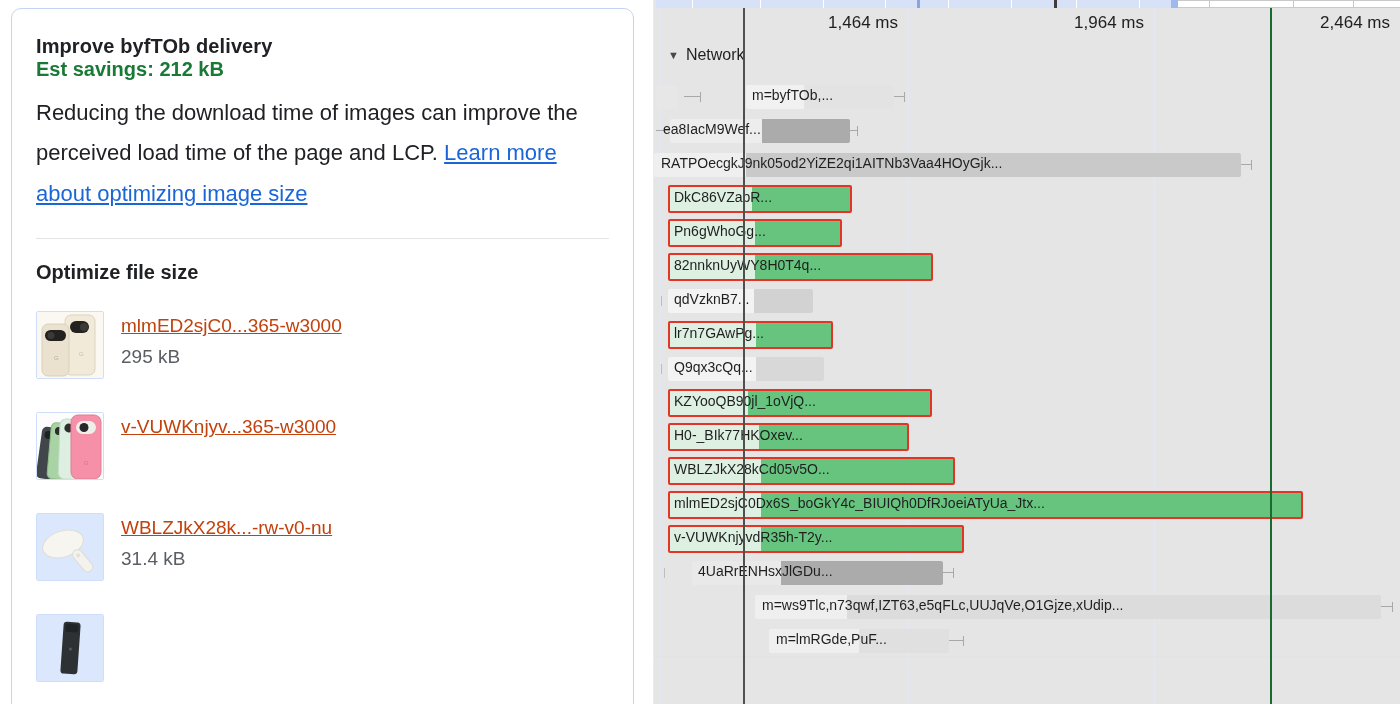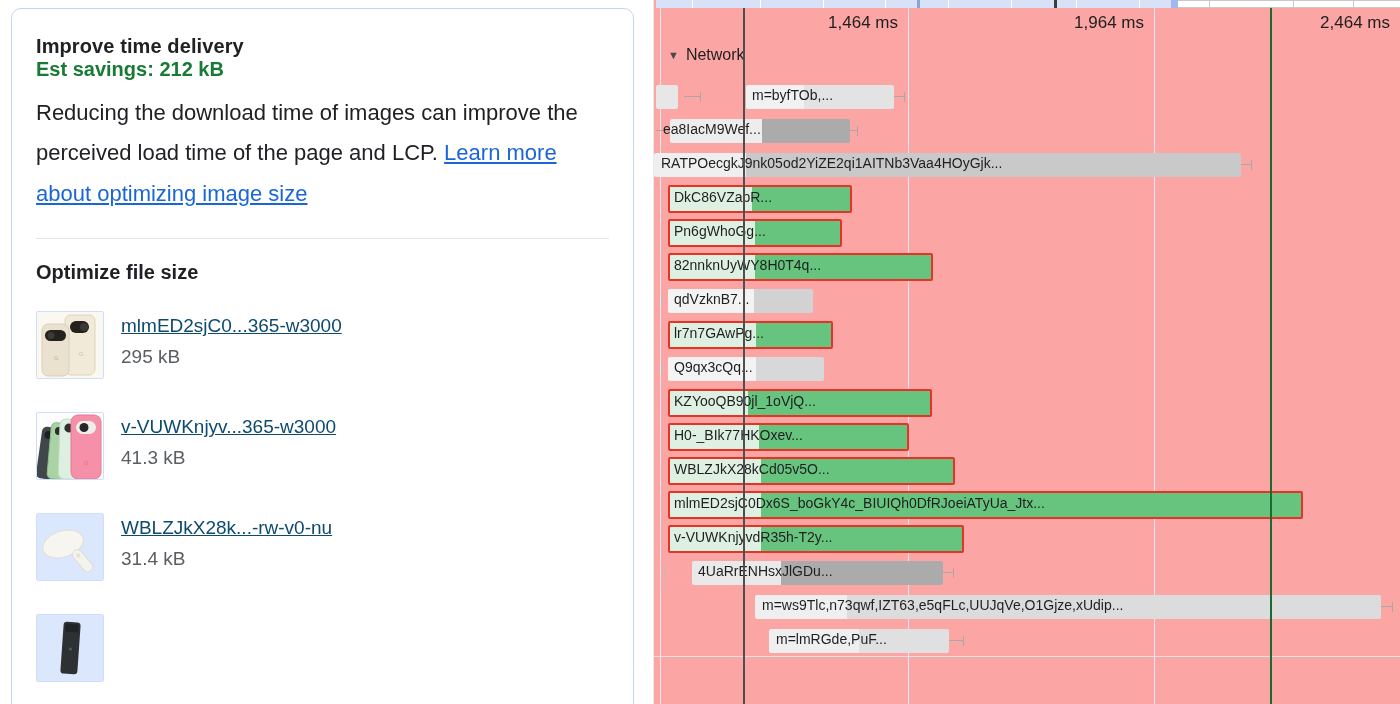--- a/index.html
+++ b/index.html
@@ -16,26 +16,26 @@
   .card-desc { font-size:22px; color:#202124; line-height:1.84; margin-top:12px; width:556px; }
   .card-desc a { color:#1a66d8; text-decoration:underline; cursor:pointer; }
   .card-divider { height:1px; background:#e4e4e4; margin-top:24px; }
   .section-title { font-size:20px; font-weight:700; color:#202124; margin-top:22px; }
   .file-list { margin-top:27px; }
   .file-item { display:flex; align-items:flex-start; margin-bottom:33px; height:68px; }
   .thumb { width:68px; height:68px; border:1px solid #cfdefa; border-radius:2px;
            overflow:hidden; flex:0 0 68px; }
   .thumb svg { display:block; }
   .file-meta { margin-left:17px; padding-top:4px; }
-  .file-link { font-size:19px; color:#0c4a6e; text-decoration:underline; cursor:pointer; }
+  .file-link { font-size:19px; color:#c2410c; text-decoration:underline; cursor:pointer; }
   .file-size { font-size:19px; color:#5a5e63; margin-top:9px; }
 
   
   .panel { position:absolute; left:653px; top:0; width:747px; height:704px;
-           border-left:1px solid #ececec; background:#fca5a5; }
+           border-left:1px solid #ececec; background:#e5e5e5; }
   .gridline { position:absolute; top:8px; bottom:0; width:1px; background:#e2e9f5; z-index:1; }
   .marker { position:absolute; top:8px; bottom:0; width:2px; z-index:6; }
   .ruler-label { position:absolute; top:13px; font-size:17px; color:#1f1f1f; z-index:2; }
 
   .strip { position:absolute; left:0; top:0; width:747px; height:8px; z-index:3; }
   .strip-blue { position:absolute; top:0; height:8px; background:#d7e2f8; }
   .strip-sep { position:absolute; top:0; height:8px; width:1px; background:#fff; }
   .strip-white { position:absolute; top:0; height:8px; background:#fff;
                  border-top:1px solid #c9c9c9; border-bottom:1px solid #c9c9c9; }
   .strip-wsep { position:absolute; top:0; height:8px; width:1px; background:#c9c9c9; }
@@ -59,21 +59,21 @@
   .wh-line { position:absolute; top:16px; height:1px; background:#a8a8a8; }
   .wh-cap { position:absolute; top:12px; height:10px; width:1px; background:#a8a8a8; }
   .lead-tick { position:absolute; top:12px; height:10px; width:1px; background:#bdbdbd; }
   .bottom-sep { position:absolute; left:0; top:656px; width:747px; height:1px;
                 background:#e3e3e3; z-index:2; }
 </style>
 </head>
 <body>
 
 <div class="card">
-  <div class="card-title">Improve time delivery</div>
+  <div class="card-title">Improve byfTOb delivery</div>
   <div class="card-savings">Est savings: 212 kB</div>
   <div class="card-desc"><span>Reducing the download time of images can improve the perceived load time of the page and LCP.</span>
     <a>Learn more about optimizing image size</a></div>
   <div class="card-divider"></div>
   <div class="section-title">Optimize file size</div>
   <div class="file-list" id="file-list">
       <div class="file-item">
         <div class="thumb">
           <svg width="66" height="66" viewBox="0 0 66 66">
      <rect width="66" height="66" fill="#fbf8f2"></rect>
@@ -109,21 +109,20 @@
               <circle cx="31" cy="15" r="4.5" fill="#2c2f2c"></circle>
             </g>
      <rect x="34" y="2" width="30" height="64" rx="7" fill="#f590a8" stroke="#e27b95"></rect>
      <rect x="39" y="8" width="20" height="13" rx="6.5" fill="#efefea"></rect>
      <circle cx="47" cy="14.5" r="4.5" fill="#28262a"></circle>
      <text x="47" y="52" font-size="6" fill="#e06d8c">G</text>
           </svg>
         </div>
         <div class="file-meta">
           <div><a class="file-link">v-VUWKnjyv...365-w3000</a></div>
-          <div class="file-size">41.3 kB</div>
         </div>
       </div>
       <div class="file-item">
         <div class="thumb">
           <svg width="66" height="66" viewBox="0 0 66 66">
      <rect width="66" height="66" fill="#dbe7fc"></rect>
      <g transform="rotate(-18 26 30)">
               <ellipse cx="26" cy="30" rx="21" ry="13" fill="#f7f5f0" stroke="#e0ddd4"></ellipse>
             </g>
      <g transform="rotate(-40 45 46)">

